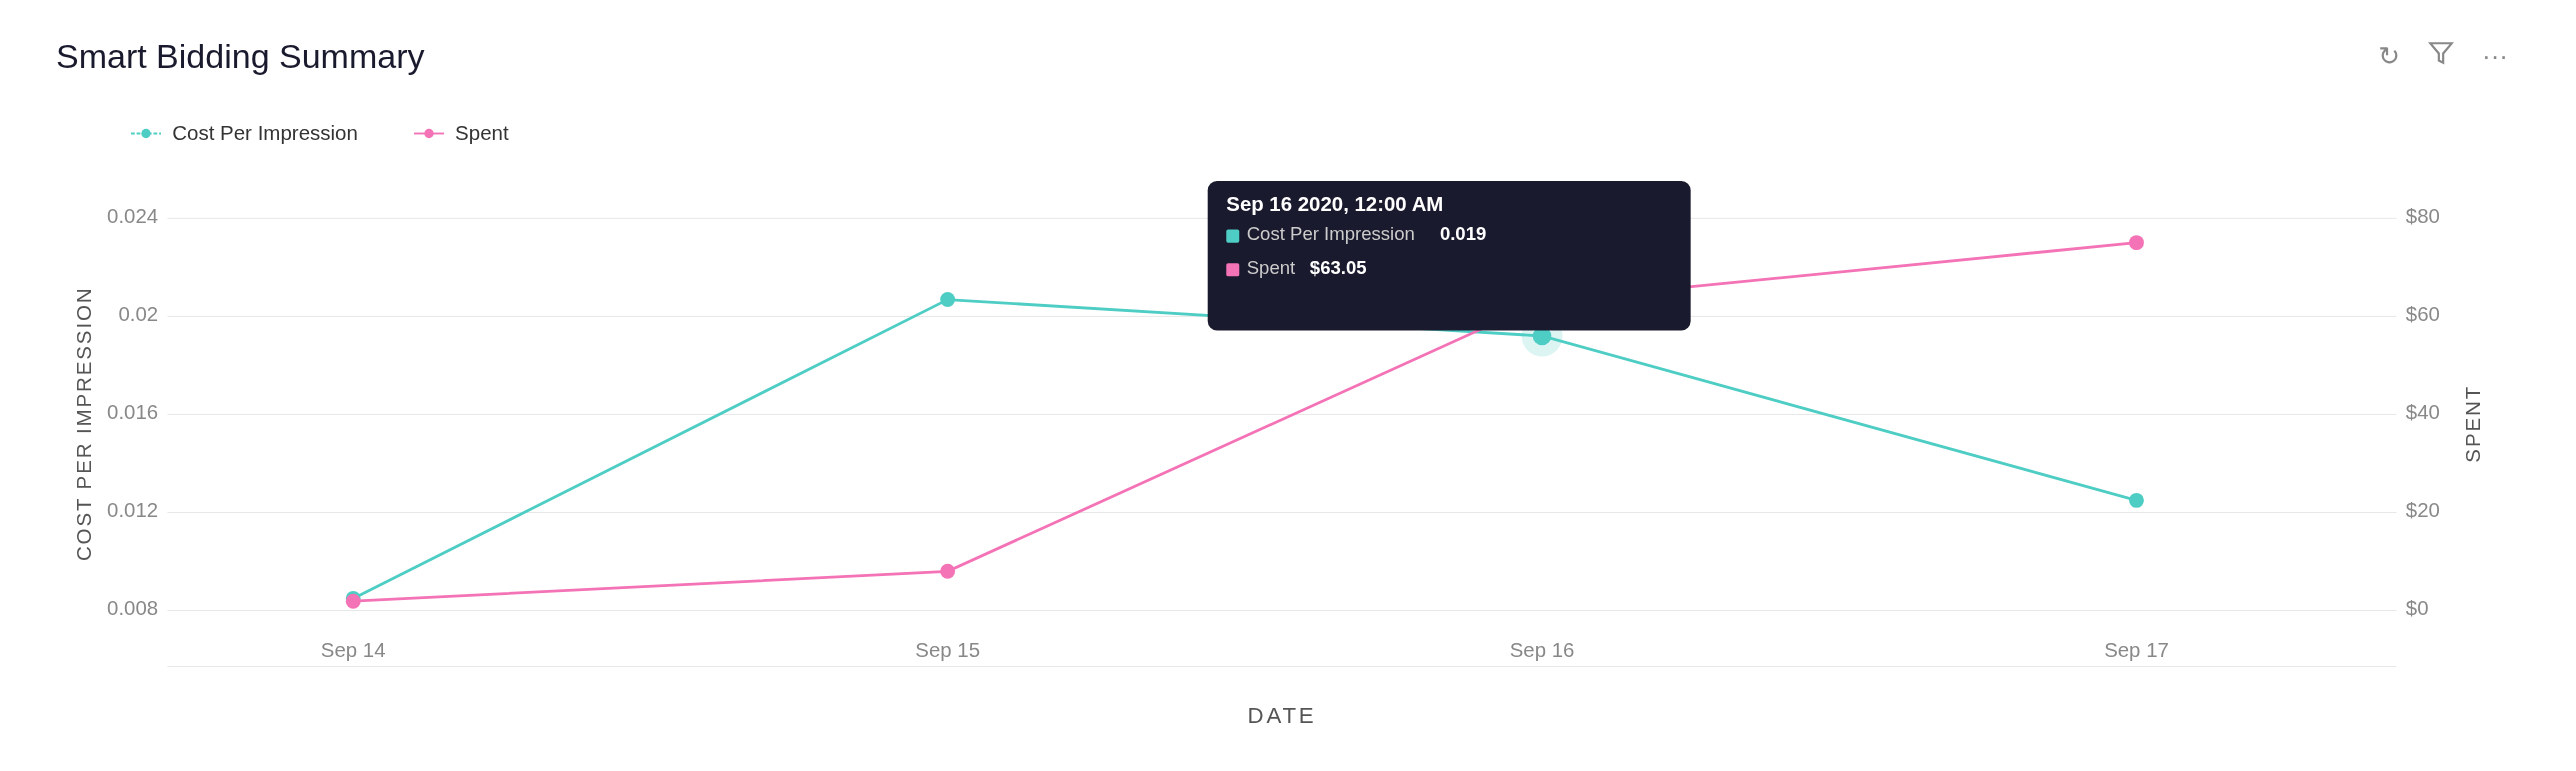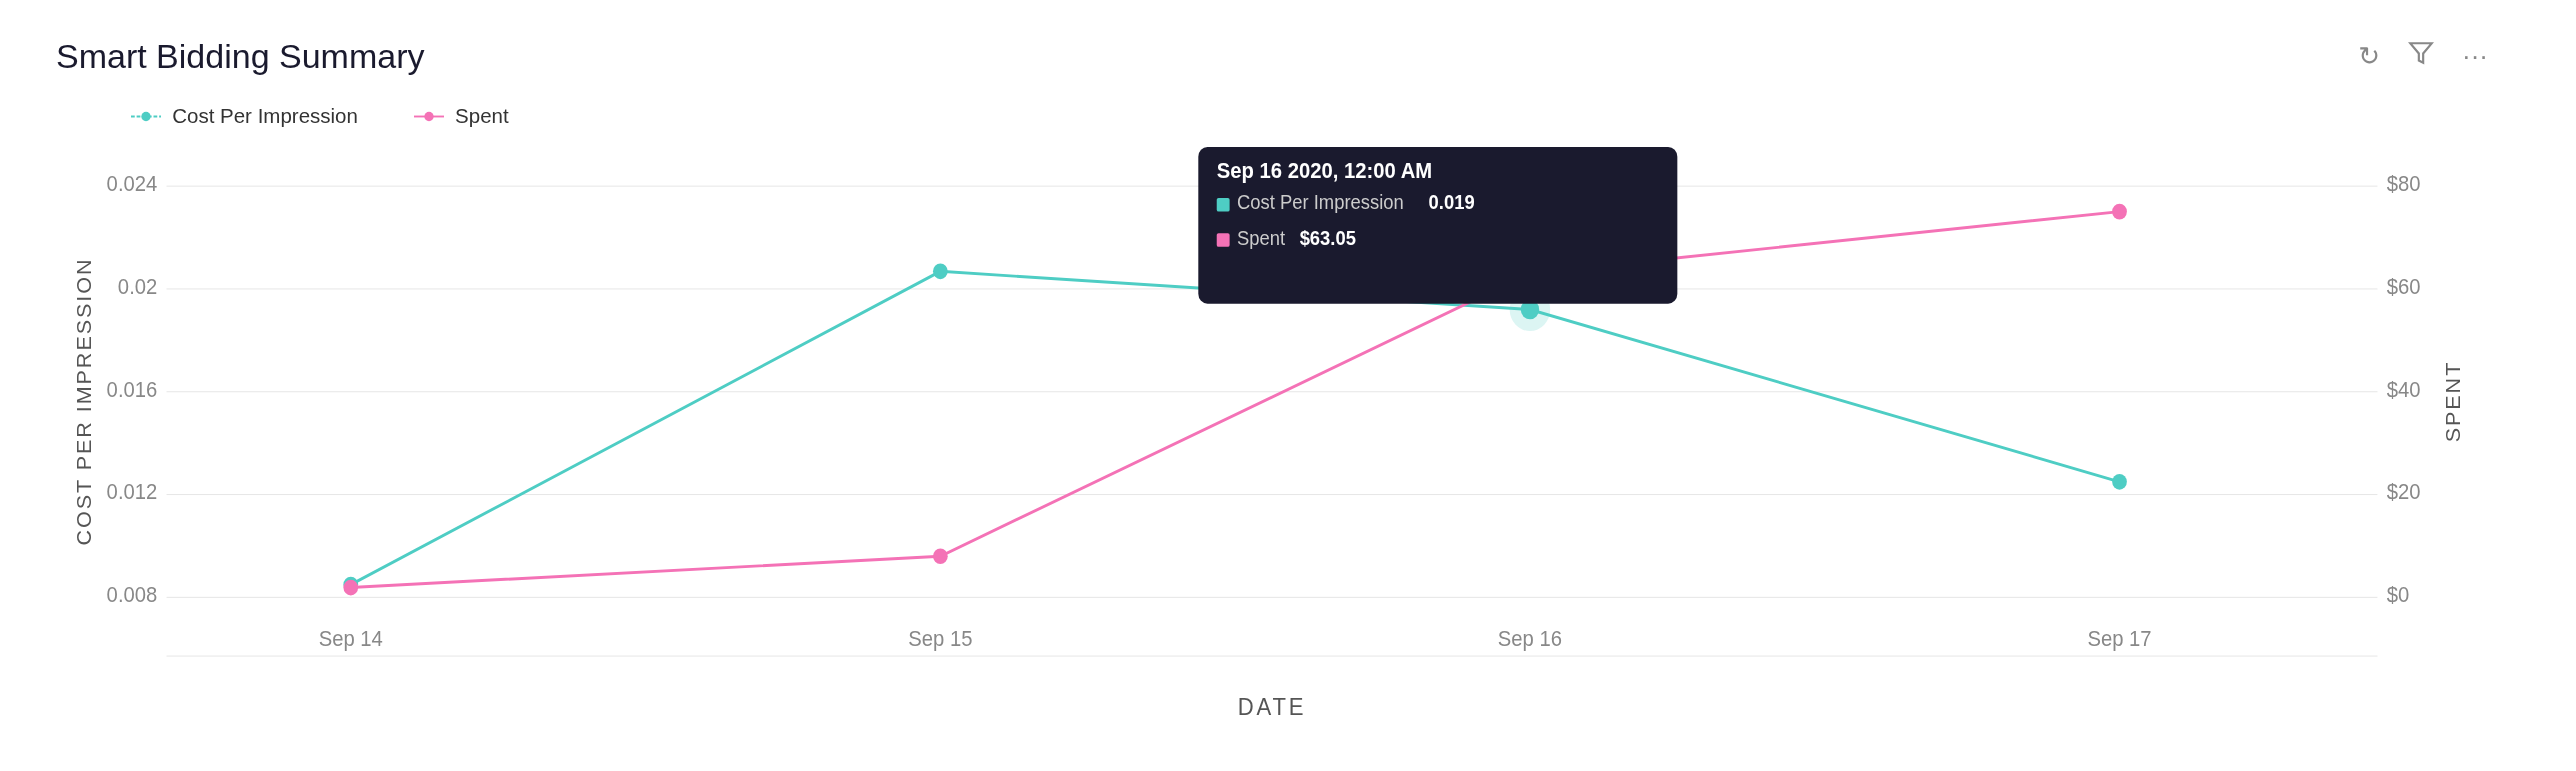--- a/index.html
+++ b/index.html
@@ -7,23 +7,24 @@
       font-family: -apple-system, BlinkMacSystemFont, 'Segoe UI', Arial, sans-serif;
       background: #ffffff;
       width: 2576px;
       height: 771px;
       overflow: hidden;
     }
     .container {
       width: 2576px;
       height: 771px;
       background: #ffffff;
-      padding: 37px 88px 37px 56px;
+      padding: 37px 68px 37px 56px;
       display: flex;
       flex-direction: column;
+      gap: 17px;
     }
     .header {
       display: flex;
       align-items: center;
       justify-content: space-between;
       margin-bottom: 28px;
     }
     .title {
       font-size: 34px;
       font-weight: 500;

